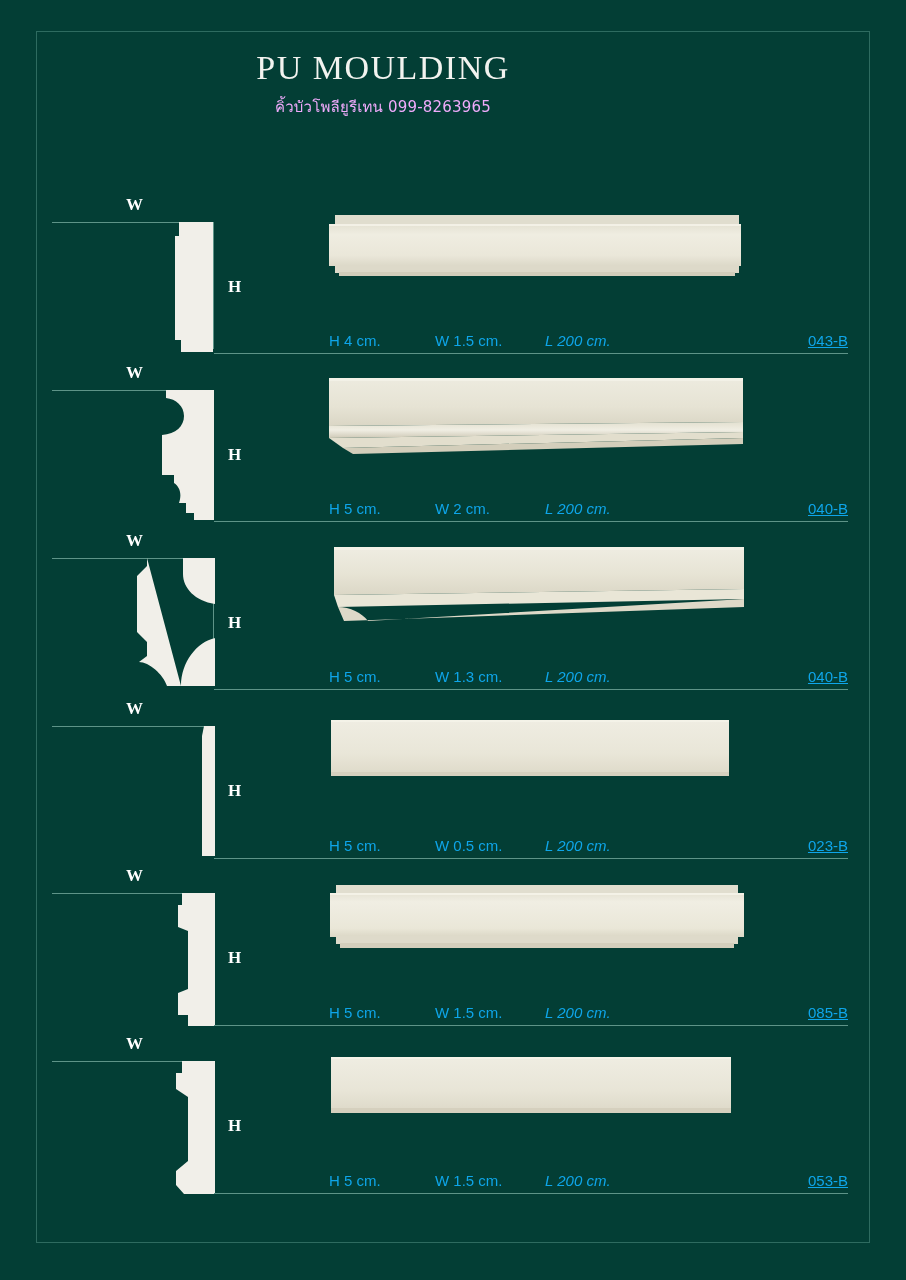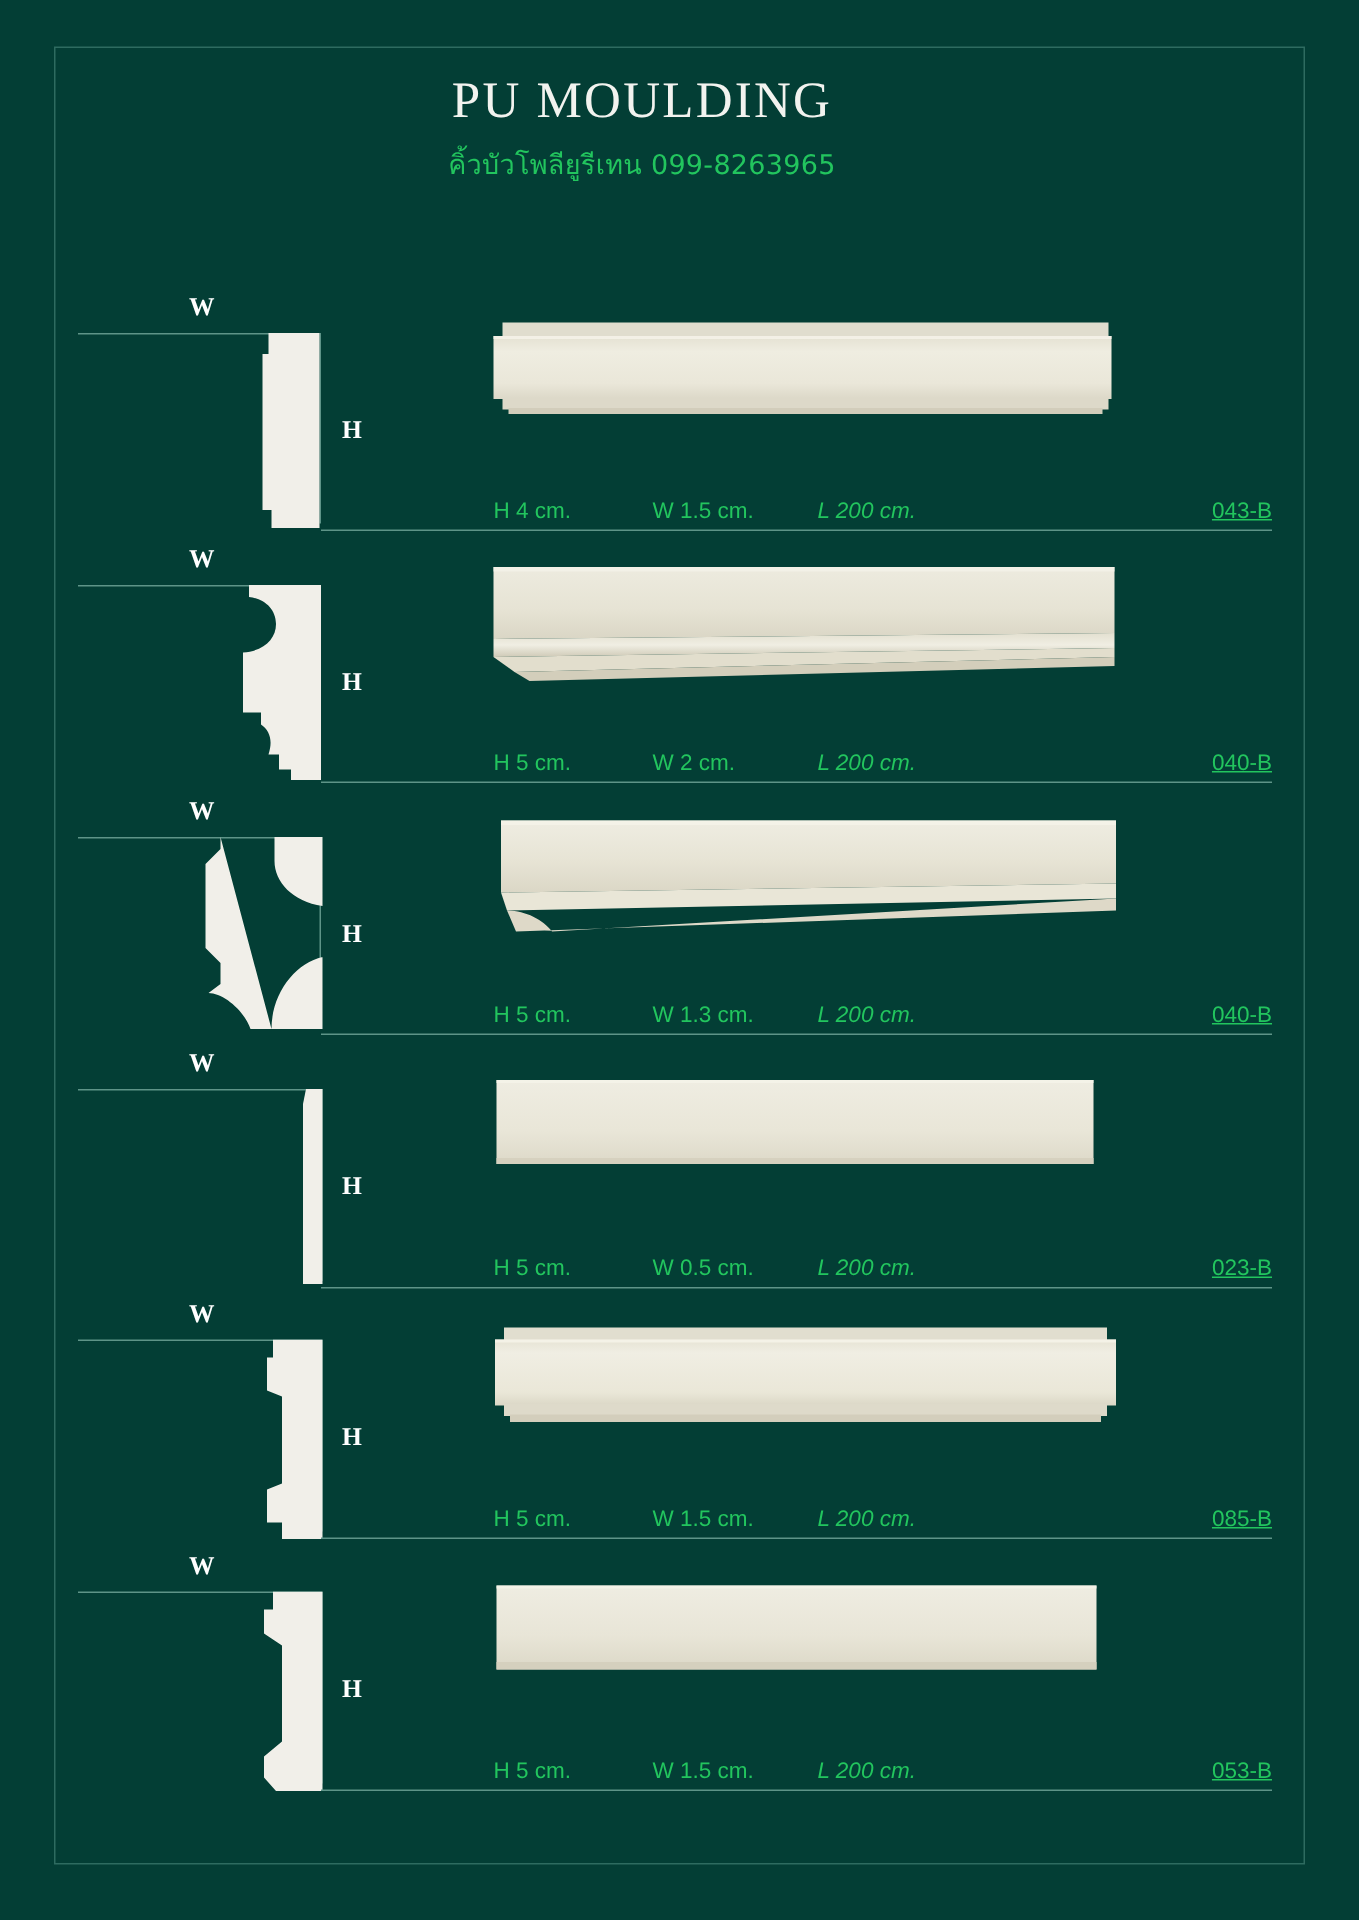--- a/index.html
+++ b/index.html
@@ -16,35 +16,34 @@
     width:834px;height:1212px;
     border:1px solid #2E6B60;
     box-sizing:border-box;
   }
   .header{
     position:absolute;
     left:0;top:48px;
     width:766px;
     text-align:center;
     pointer-events:none;
-    padding-left:45px;
   }
   .title{
     font-family:"Liberation Serif", serif;
     font-size:34px;
     letter-spacing:1.5px;
     color:#F2F3EF;
     font-weight:400;
     margin:0;
     line-height:1.2;
   }
   .subtitle{
     font-family:"DejaVu Sans", sans-serif;
-    font-size:18px;
-    color:#22c55e;
+    font-size:15px;
+    color:#f0abfc;
     margin:6px 0 0 0;
     letter-spacing:.2px;
   }
 
   
   .row{
     position:absolute;
     left:0;
     width:906px;
     height:167px;
@@ -101,21 +100,21 @@
   .specs{
     position:absolute;
     left:214px;
     width:634px;
     height:28px;
     border-bottom:1px solid #5E9488;
   }
   .specs span{
     position:absolute;
     bottom:4px;
-    color:#22c55e;
+    color:#0ea5e9;
     font-size:15px;
     font-family:"Liberation Sans", sans-serif;
     white-space:nowrap;
   }
   .sp-h{left:115px;}
   .sp-w{left:221px;}
   .sp-l{left:331px;font-style:italic;}
   .sp-code{right:0px;font-size:17px;color:#FFFFFF;text-decoration:underline;}
 </style>
 </head>

